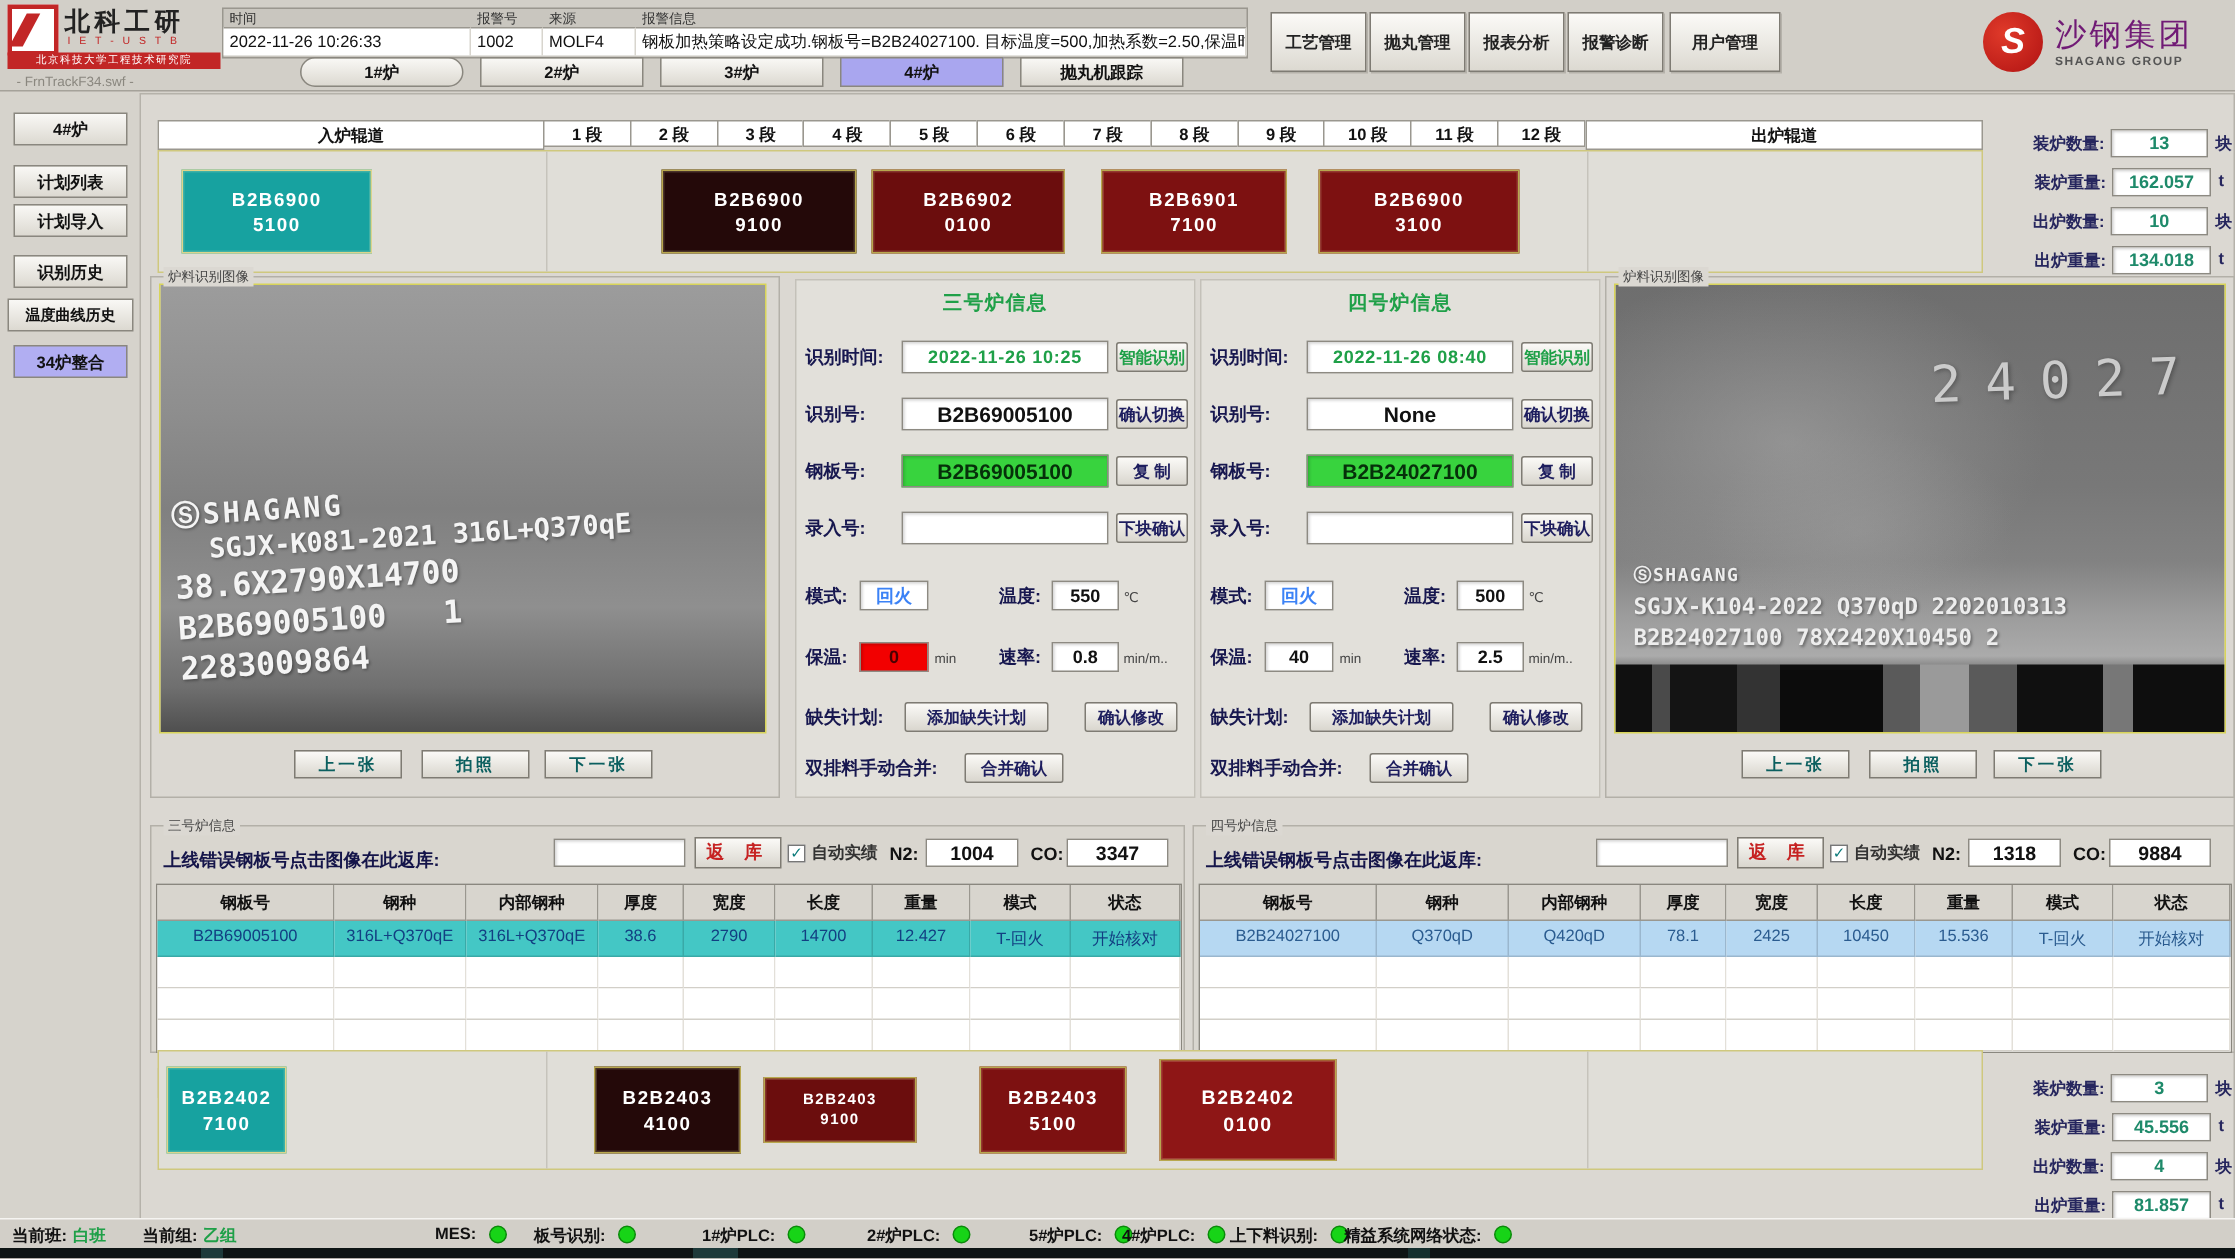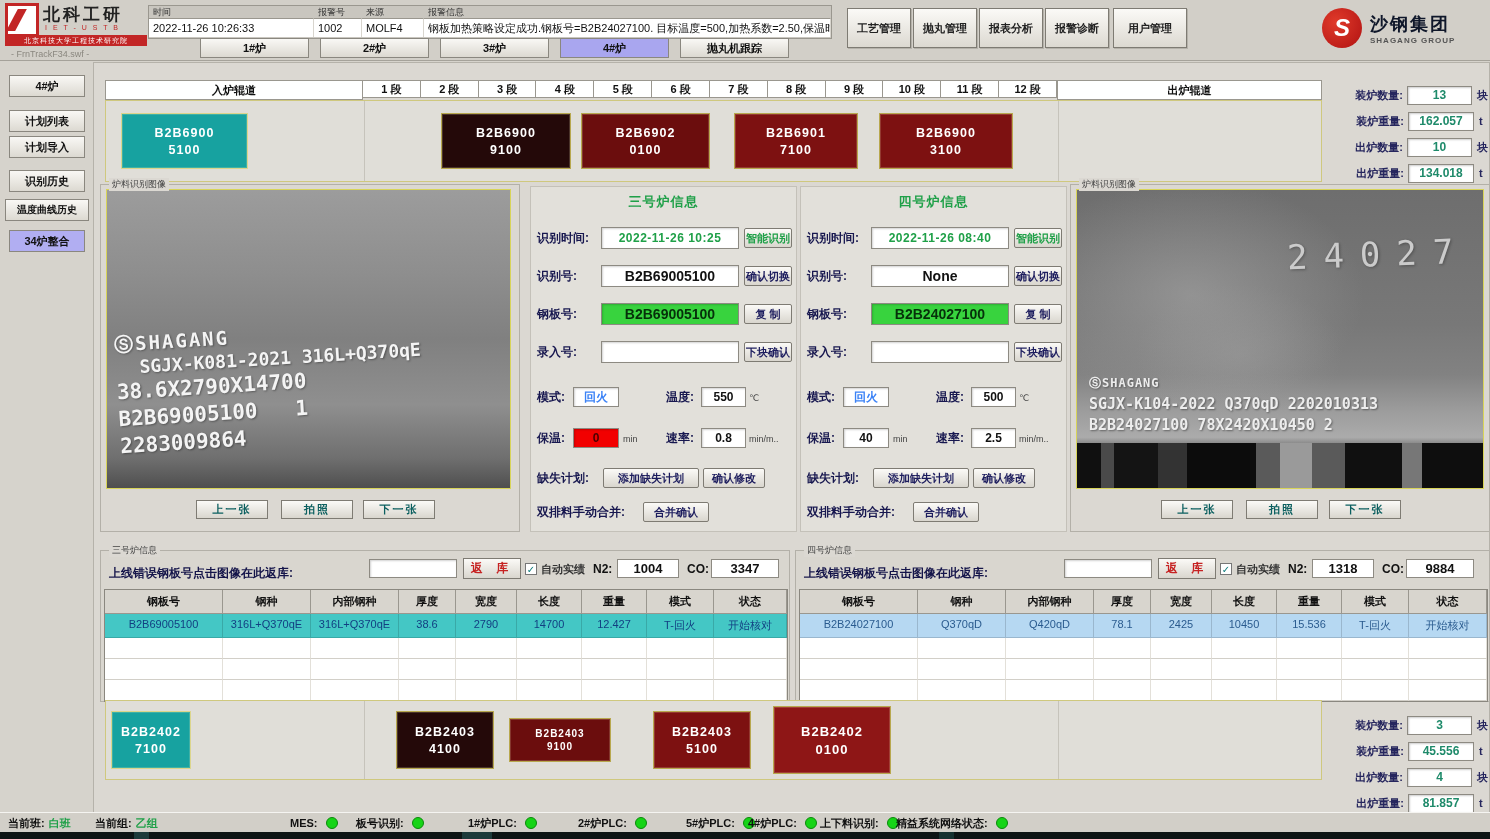--- a/index.html
+++ b/index.html
@@ -24,21 +24,21 @@
   .tab{position:absolute;top:38px;width:107px;height:18px;background:linear-gradient(#f9f8f5,#dcd9d1);
        border:1px solid #8a877f;font-size:11px;font-weight:bold;display:flex;align-items:center;justify-content:center;cursor:default;}
   .tab.active{background:#a9a6ef;}
   .mbtn{position:absolute;top:8px;height:38px;background:linear-gradient(#fbfaf7,#dcd9d1);border:1px solid #7e7b73;
         box-shadow:1px 1px 0 #b5b2aa;font-size:11px;font-weight:bold;color:#222;display:flex;align-items:center;justify-content:center;}
   .dt{position:absolute;left:1178px;top:5px;width:130px;text-align:center;font-size:12px;line-height:17px;color:#222;}
   .brand{position:absolute;left:1322px;top:8px;display:flex;align-items:center;gap:8px;}
   .brandIcon{width:40px;height:40px;border-radius:50%;background:radial-gradient(circle at 35% 35%,#e03a2a,#b01212);
              color:#fff;font-weight:bold;font-size:24px;font-style:italic;display:flex;align-items:center;justify-content:center;}
   .brandIcon::after{content:"S";}
-  .brand .cn{font-size:18px;font-weight:bold;color:#0f172a;letter-spacing:2px;line-height:24px;}
+  .brand .cn{font-size:21px;font-weight:normal;color:#701a75;letter-spacing:2px;line-height:24px;}
   .brand .en{font-size:8px;font-weight:bold;color:#555;letter-spacing:1px;}
 
   
   .sbtn{position:absolute;left:9px;width:74px;height:20px;background:linear-gradient(#f9f8f5,#dcd9d1);border:1px solid #8a877f;
         font-size:11px;font-weight:bold;display:flex;align-items:center;justify-content:center;}
   .sbtn.wide{left:5px;width:82px;font-size:10px;}
   .sbtn.active{background:#b1aef2;}
 
   
   .main-bg{position:absolute;left:93px;top:62px;width:1395px;height:749px;background:#dbd8d2;border:1px solid #b5b2aa;}
@@ -86,21 +86,21 @@
   .pf-hold{left:42px;width:46px;height:20px;top:1px;font-size:12px;}
   .pf-hold.alarm{background:#f20000;color:#4a0000;}
   .f-green{color:#1fa048;font-size:12px;letter-spacing:.5px;}
   .f-id{font-size:14px;}
   .f-plate{background:#38d33e;font-size:14px;color:#06300a;}
   .punit{position:absolute;font-size:9px;color:#444;line-height:24px;}
   .u1{left:218px;} .u2{left:92px;}
   .pbtn{position:absolute;top:1px;height:20px;background:linear-gradient(#fbfaf7,#d9d6ce);border:1px solid #7e7b73;border-radius:2px;
         font-size:11px;font-weight:bold;color:#1d1d5e;display:flex;align-items:center;justify-content:center;box-sizing:border-box;}
   .pb-side{left:213px;width:48px;}
-  .pb-add{left:72px;width:96px;} .pb-mod{left:172px;width:62px;} .pb-merge{left:112px;width:66px;}
+  .pb-add{left:72px;width:96px;} .pb-mod{left:192px;width:62px;} .pb-merge{left:112px;width:66px;}
   .btn-green{color:#1fa048;}
 
   
   .imgbox{position:absolute;top:184px;width:418px;height:346px;border:1px solid #b3b0a8;}
   .imgbox3{left:100px;} .imgbox4{left:1070px;}
   .gb-label{position:absolute;top:-7px;left:8px;background:#dbd8d2;padding:0 3px;font-size:9px;color:#444;z-index:2;}
   .cam{position:absolute;left:5px;top:4px;border:1px solid #d8d459;overflow:hidden;}
   .cam3{width:403px;height:298px;
         background:linear-gradient(180deg,#9c9c9c 0,#8e8e8e 28%,#808080 50%,#8f8f8f 72%,#6f6f6f 90%,#4f4f4f 100%);}
   .cam3 .ov{position:absolute;left:10px;top:92px;transform:rotate(-3.5deg);color:#f4f4f4;
@@ -183,21 +183,21 @@
       <div class="ah">时间</div>
       <div class="ah">报警号</div>
       <div class="ah">来源</div>
       <div class="ah">报警信息</div>
       <div class="av">2022-11-26 10:26:33</div>
       <div class="av">1002</div>
       <div class="av">MOLF4</div>
       <div class="av">钢板加热策略设定成功.钢板号=B2B24027100. 目标温度=500,加热系数=2.50,保温时间=40</div>
     </div>
 
-    <div class="tab" style="left: 200px;">1#炉</div>
+    <div class="tab" style="left: 200px; border-radius: 10px;">1#炉</div>
       <div class="tab" style="left: 320px;">2#炉</div>
       <div class="tab" style="left: 440px;">3#炉</div>
       <div class="tab active" style="left: 560px;">4#炉</div>
       <div class="tab" style="left: 680px;">抛丸机跟踪</div>
 
     <div class="mbtn" style="left: 847px; width: 62px;">工艺管理</div>
       <div class="mbtn" style="left: 913px; width: 62px;">抛丸管理</div>
       <div class="mbtn" style="left: 979px; width: 62px;">报表分析</div>
       <div class="mbtn" style="left: 1045px; width: 62px;">报警诊断</div>
       <div class="mbtn" style="left: 1113px; width: 72px;">用户管理</div>

